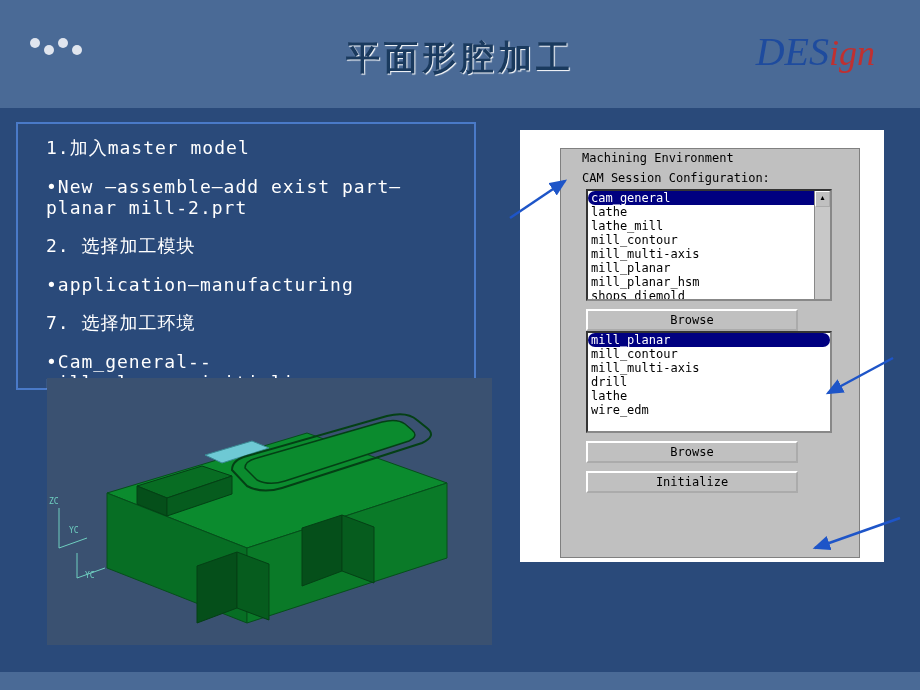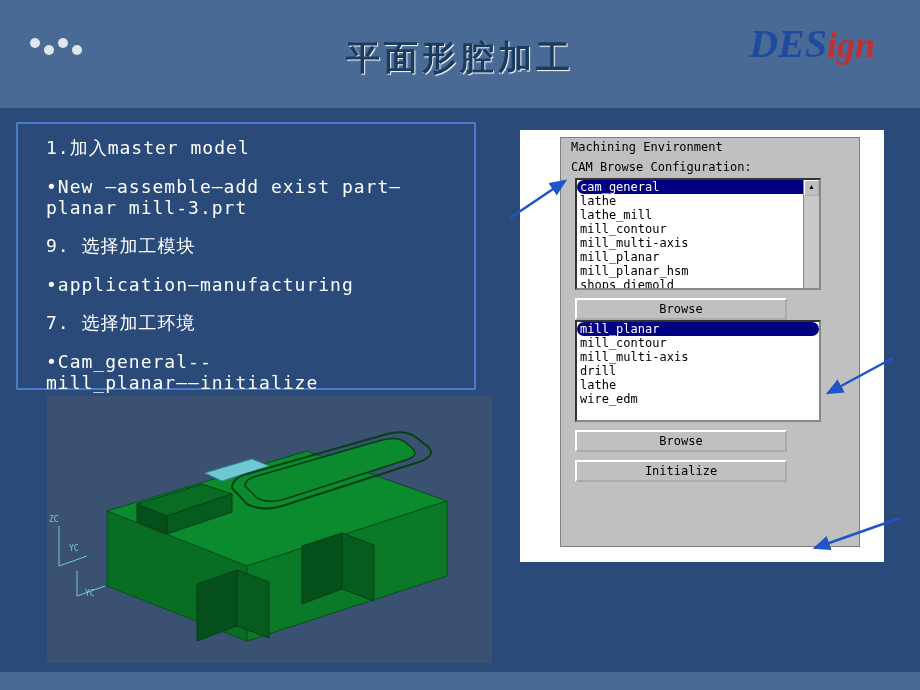--- a/index.html
+++ b/index.html
@@ -2,44 +2,44 @@
 <html><head>
   <meta charset="utf-8">
   <style>
     * { margin: 0; padding: 0; box-sizing: border-box; }
     body { width: 920px; height: 690px; background: #2a4a7a; font-family: Arial, sans-serif; overflow: hidden; position: relative; }
     
     .header { height: 108px; background: #4a6a96; position: relative; }
     .dots-icon { position: absolute; left: 30px; top: 38px; }
     .dot { width: 10px; height: 10px; background: #e0e5ee; border-radius: 50%; position: absolute; }
     .title { position: absolute; left: 50%; transform: translateX(-50%); top: 35px; font-size: 34px; color: #1a3a5e; text-shadow: 1px 1px 1px #fff; font-family: 'SimSun', serif; font-weight: bold; letter-spacing: 4px; }
-    .logo { position: absolute; right: 45px; top: 20px; font-family: 'Times New Roman', serif; font-size: 40px; font-style: italic; font-weight: bold; }
+    .logo { position: absolute; right: 45px; top: 28px; font-family: 'Times New Roman', serif; font-size: 40px; font-style: italic; font-weight: normal; }
     .logo .des { color: #1e4b9e; }
     .logo .ign { color: #c03030; font-size: 36px; }
     
     .content { position: relative; height: 582px; }
     
     .steps-box { position: absolute; left: 16px; top: 14px; width: 460px; height: 268px; border: 2px solid #4a7ac8; background: transparent; padding: 12px 28px; }
     .step-line { color: #fff; font-family: 'SimSun', monospace; font-size: 18px; margin-bottom: 16px; letter-spacing: 1px; }
     
     .env-panel { position: absolute; left: 520px; top: 22px; width: 364px; height: 432px; background: #fff; }
-    .env-inner { position: absolute; left: 40px; top: 7px; width: 300px; height: 410px; background: #c0c0c0; border: 1px solid #808080; padding: 2px 10px; }
+    .env-inner { position: absolute; left: 40px; top: 18px; width: 300px; height: 410px; background: #c0c0c0; border: 1px solid #808080; padding: 2px 21px; }
     .env-title { font-family: monospace; font-size: 12px; color: #000; margin-bottom: 4px; }
     .env-label { font-family: monospace; font-size: 12px; color: #000; margin-top: 6px; margin-bottom: 4px; }
     .listbox { width: 246px; height: 112px; background: #fff; border: 2px inset #888; margin-left: 4px; position: relative; overflow: hidden; }
     .listbox2 { height: 102px; }
     .list-item { font-family: monospace; font-size: 12px; color: #000; padding: 0 3px; line-height: 14px; white-space: nowrap; border-radius: 7px; }
     .list-item.selected { background: #000080; color: #fff; }
     .scrollbar { position: absolute; right: 0; top: 0; bottom: 0; width: 16px; background: #c8c8c8; border-left: 1px solid #888; }
     .scroll-btn { width: 15px; height: 16px; background: #c0c0c0; border: 1px outset #fff; font-size: 8px; text-align: center; line-height: 12px; }
     .win-button { width: 212px; height: 22px; background: #c0c0c0; border: 2px outset #fff; font-family: monospace; font-size: 12px; text-align: center; line-height: 18px; margin: 8px 0 0 4px; cursor: pointer; }
     
     .arrow { position: absolute; pointer-events: none; }
     
-    .viewport { position: absolute; left: 47px; top: 288px; width: 445px; height: 267px; background: #3a5171; }
+    .viewport { position: absolute; left: 47px; top: 270px; width: 445px; height: 267px; background: #3a5171; }
     .vp-axis-text { fill: #6fcfc0; font-family: monospace; font-size: 8px; }
     .model-svg { width: 100%; height: 100%; }
     
     .footer { position: absolute; bottom: 0; left: 0; right: 0; height: 18px; background: #4a6a96; }
   </style>
 </head>
 <body>
 
 <div class="header">
   <div class="dots-icon">
@@ -51,31 +51,31 @@
   <div class="title">平面形腔加工</div>
   <div class="logo">
     <span class="des">DES</span><span class="ign">ign</span>
   </div>
 </div>
 
 <div class="content">
 
   <div class="steps-box">
     <div class="step-line">1.加入master model</div>
-    <div class="step-line">•New –assemble—add exist part—planar mill-3.prt</div>
-    <div class="step-line">9. 选择加工模块</div>
+    <div class="step-line">•New –assemble—add exist part—planar mill-2.prt</div>
+    <div class="step-line">2. 选择加工模块</div>
     <div class="step-line">•application—manufacturing</div>
     <div class="step-line">7. 选择加工环境</div>
     <div class="step-line">•Cam_general--mill_planar――initialize</div>
   </div>
 
   <div class="env-panel">
     <div class="env-inner">
       <div class="env-title">Machining Environment</div>
-      <div class="env-label">CAM Browse Configuration:</div>
+      <div class="env-label">CAM Session Configuration:</div>
       <div class="listbox" id="list1">
         <div class="scrollbar">
           <div class="scroll-btn">▴</div>
         </div>
       <div class="list-item selected">cam_general</div>
           <div class="list-item">lathe</div>
           <div class="list-item">lathe_mill</div>
           <div class="list-item">mill_contour</div>
           <div class="list-item">mill_multi-axis</div>
           <div class="list-item">mill_planar</div>

